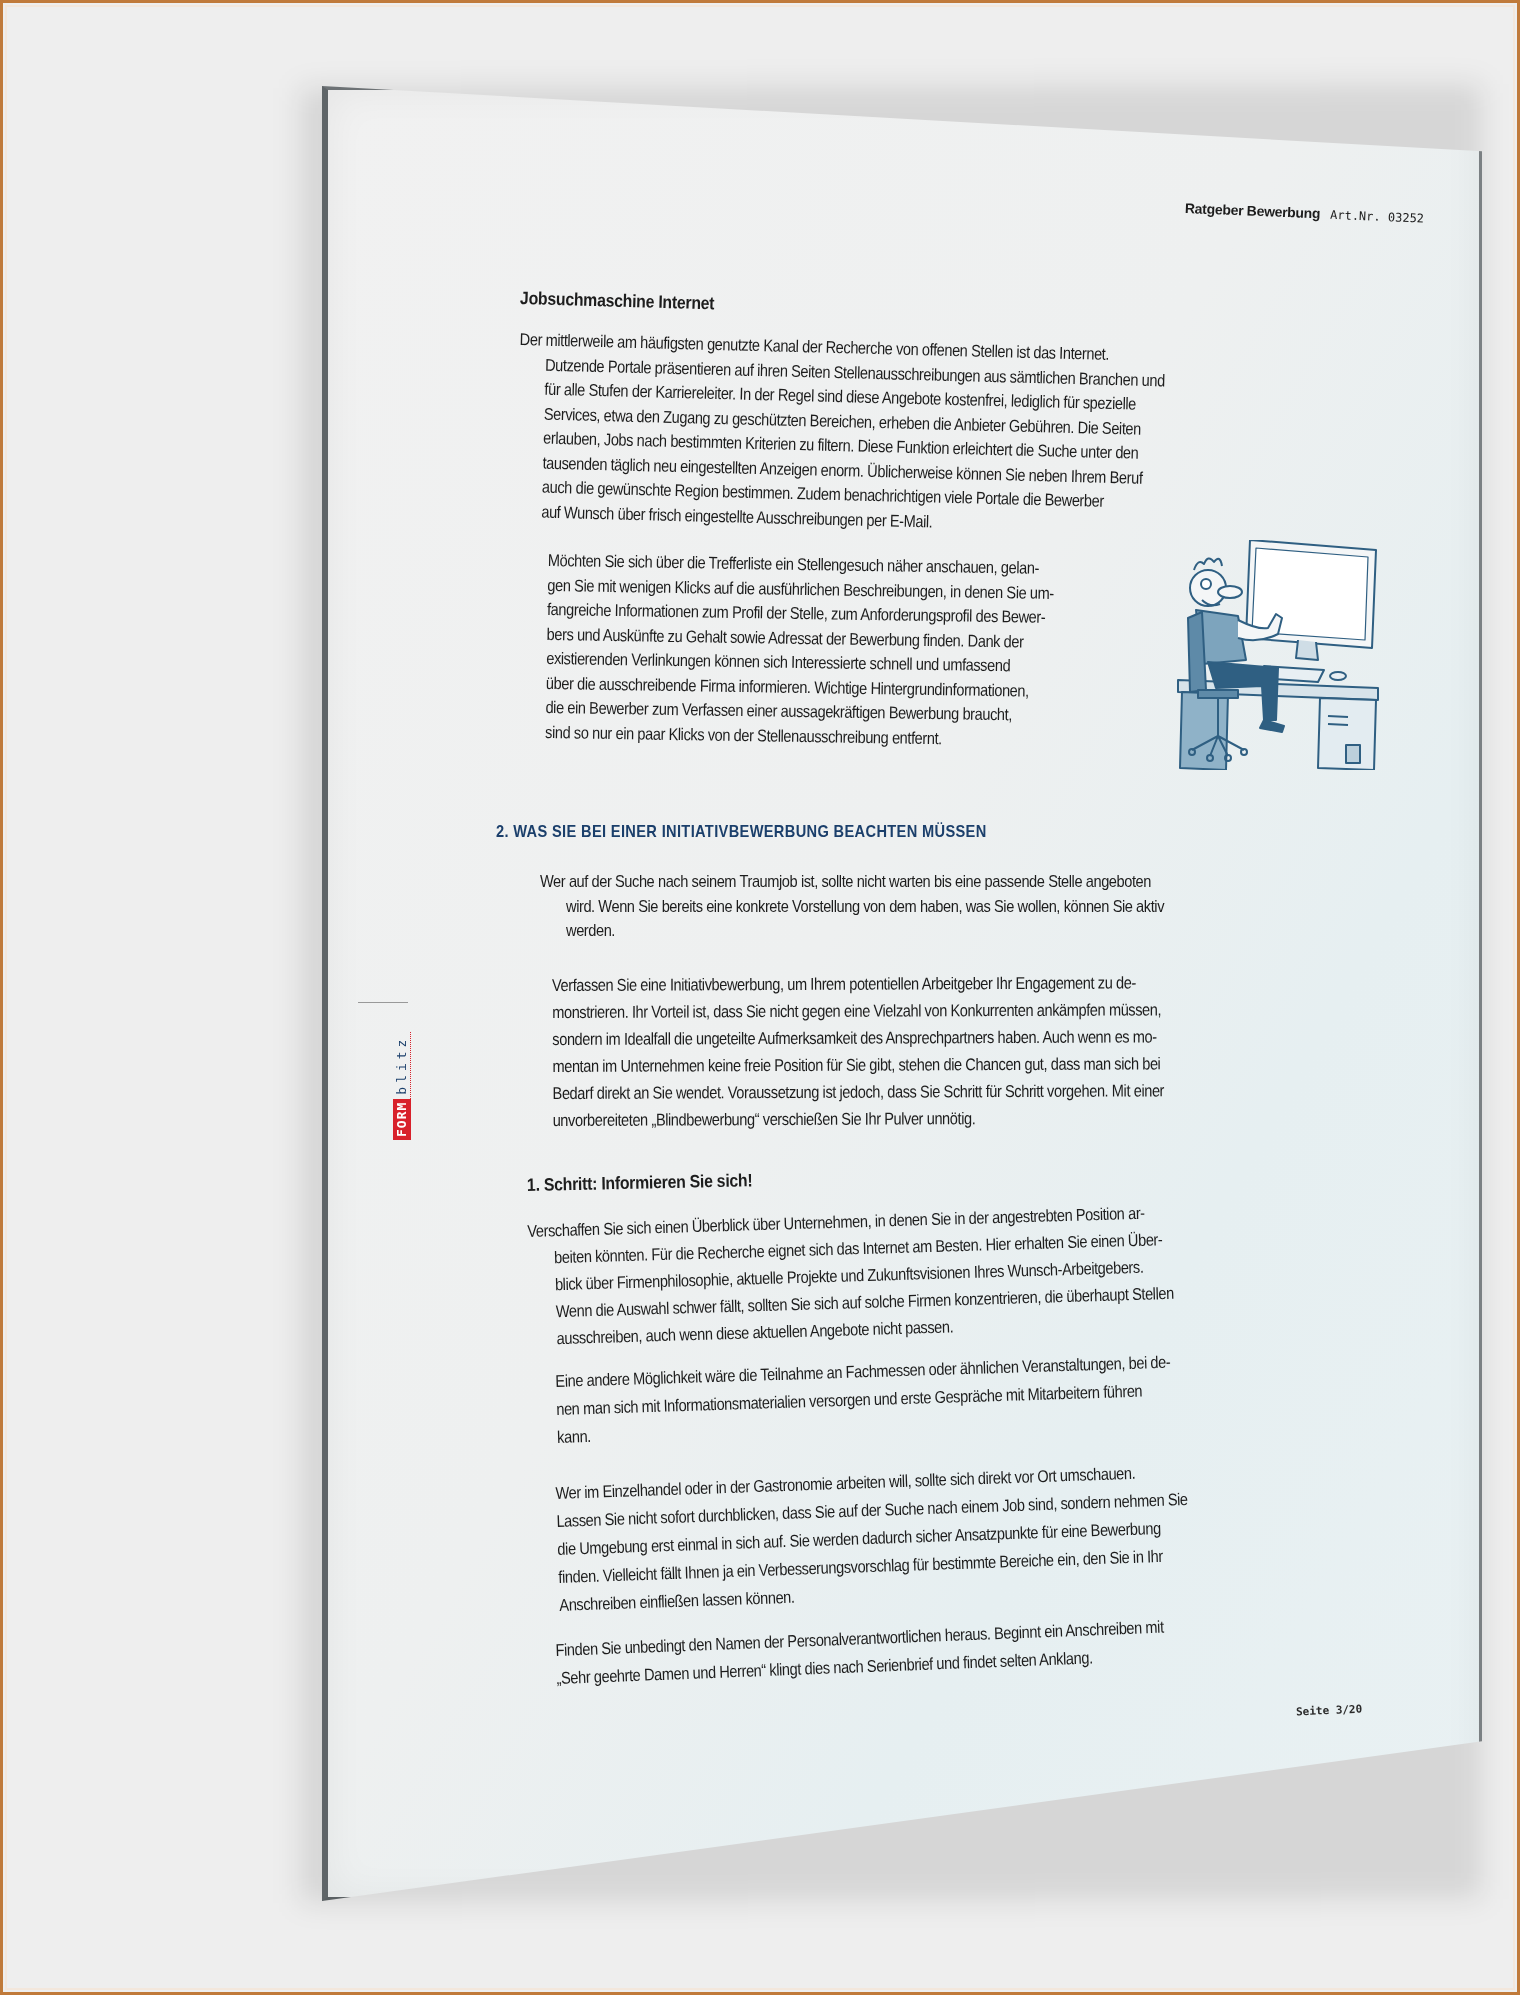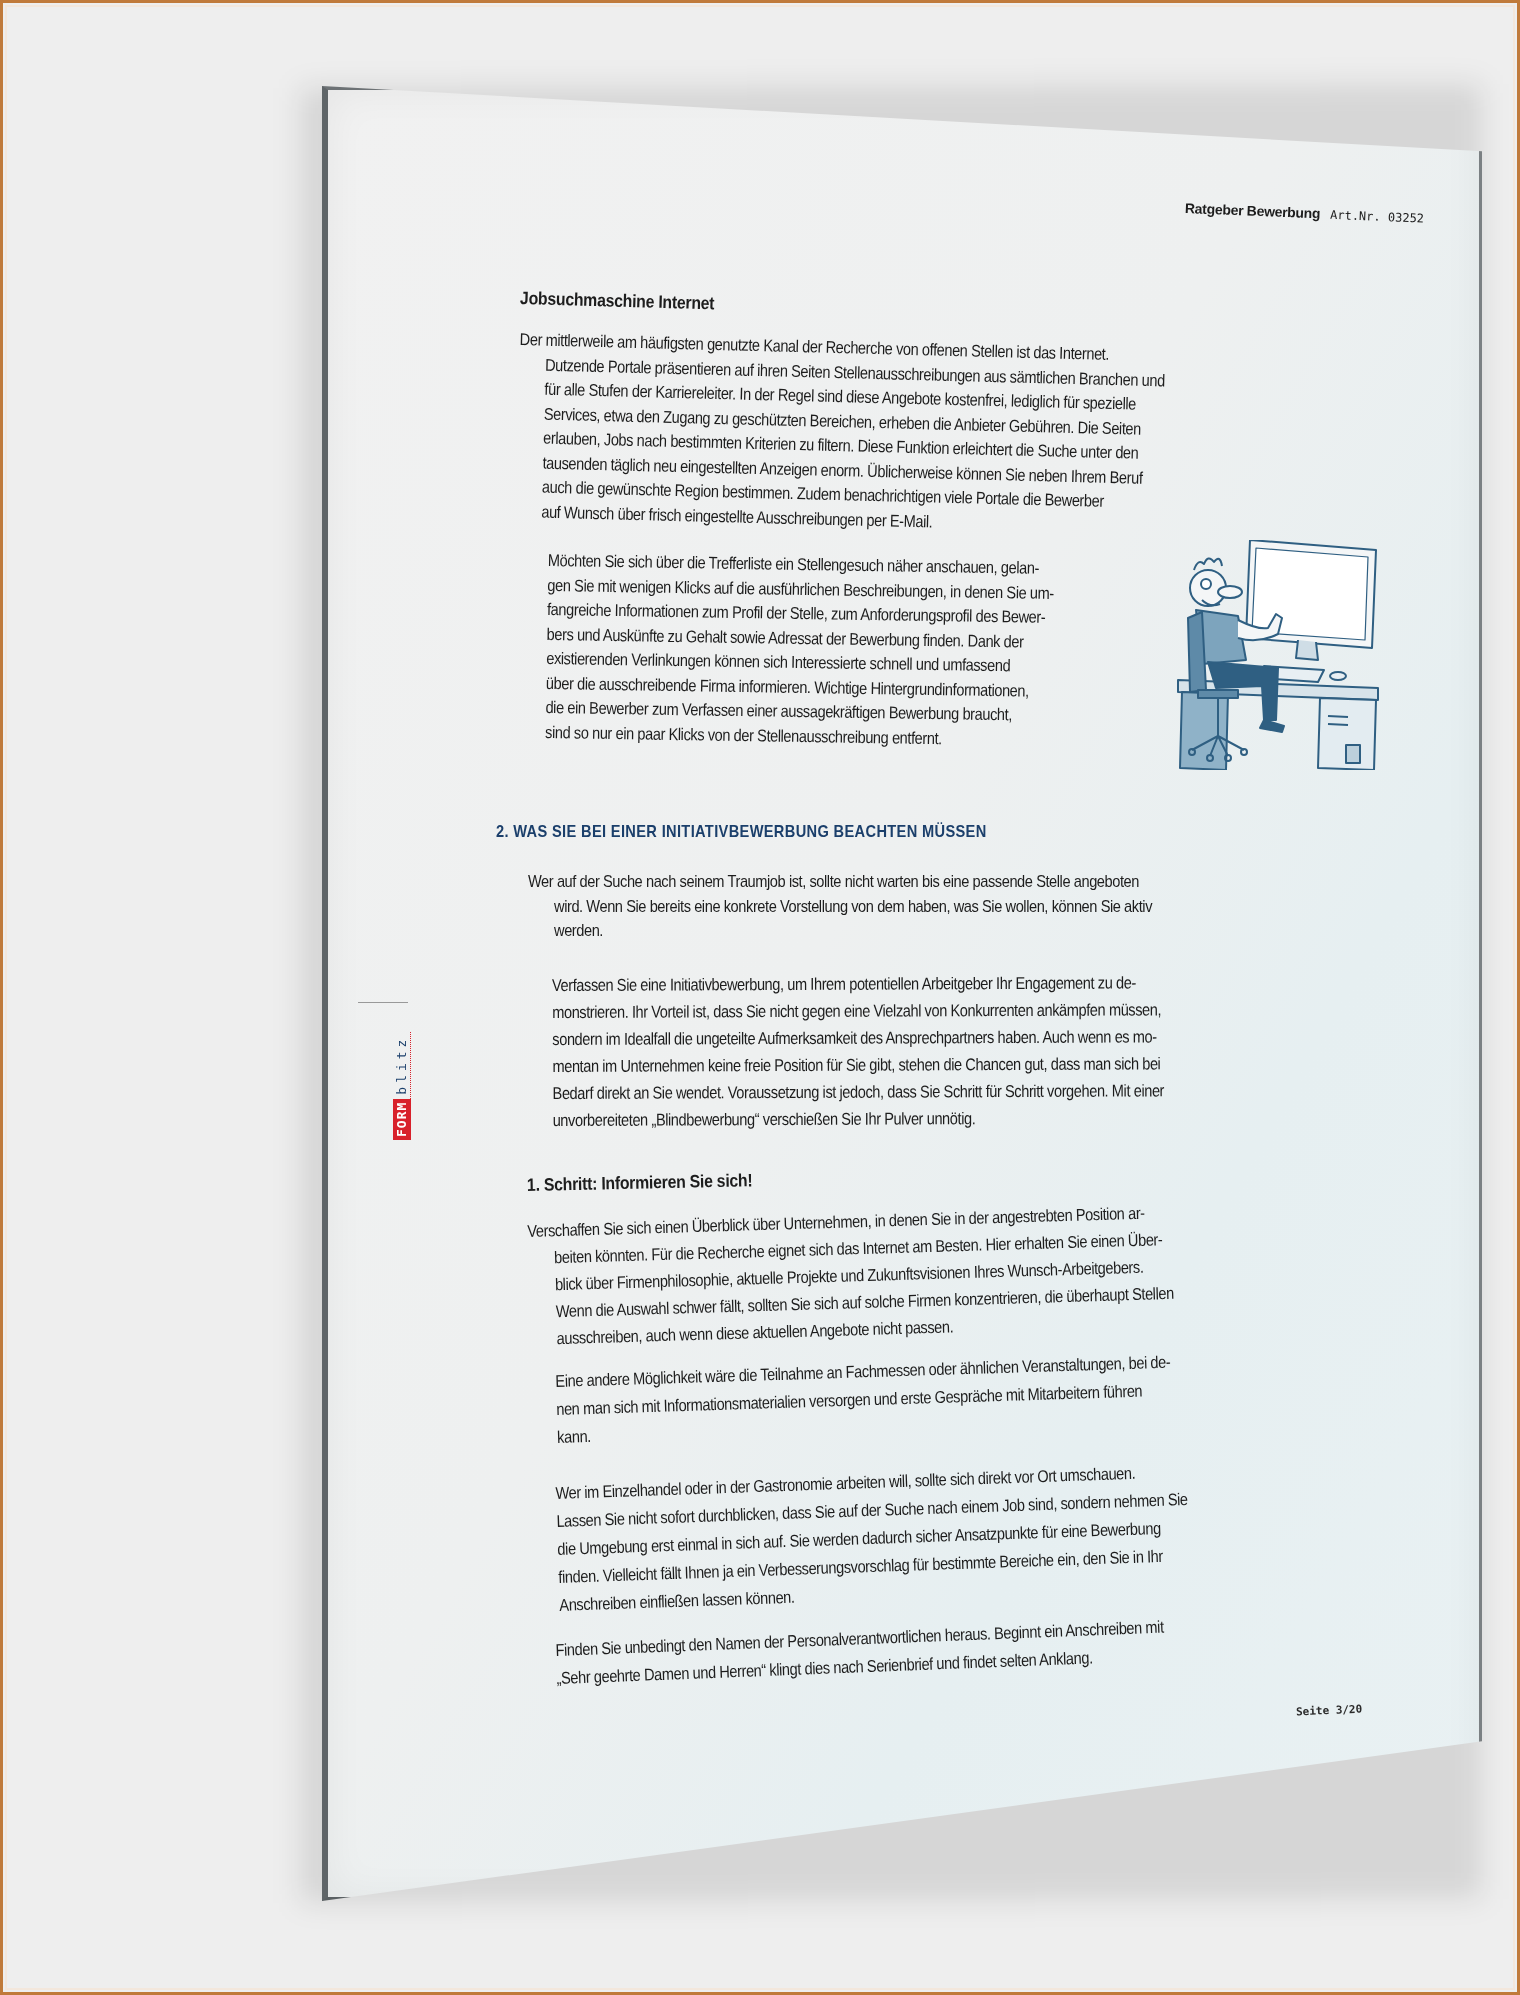--- a/index.html
+++ b/index.html
@@ -174,21 +174,21 @@
         <circle cx="24" cy="212" r="3"></circle>
         <circle cx="76" cy="212" r="3"></circle>
         <circle cx="42" cy="218" r="3"></circle>
         <circle cx="60" cy="218" r="3"></circle>
       </g>
     </svg>
   </div>
 
   <div class="block h-section" style="left:496px; top:822px;">2. WAS SIE BEI EINER INITIATIVBEWERBUNG BEACHTEN MÜSSEN</div>
 
-  <div class="block" style="left:528px; top:870px;">
+  <div class="block" style="left:540px; top:870px;">
     <div class="line para-first">Wer auf der Suche nach seinem Traumjob ist, sollte nicht warten bis eine passende Stelle angeboten</div>
     <div class="line para-indent">wird. Wenn Sie bereits eine konkrete Vorstellung von dem haben, was Sie wollen, können Sie aktiv</div>
     <div class="line para-indent">werden.</div>
   </div>
 
   <div class="block" style="left:552px; top:972px; transform: rotate(-0.25deg); transform-origin:left top;">
     <div class="line" style="line-height:27px;">Verfassen Sie eine Initiativbewerbung, um Ihrem potentiellen Arbeitgeber Ihr Engagement zu de-</div>
     <div class="line" style="line-height:27px;">monstrieren. Ihr Vorteil ist, dass Sie nicht gegen eine Vielzahl von Konkurrenten ankämpfen müssen,</div>
     <div class="line" style="line-height:27px;">sondern im Idealfall die ungeteilte Aufmerksamkeit des Ansprechpartners haben. Auch wenn es mo-</div>
     <div class="line" style="line-height:27px;">mentan im Unternehmen keine freie Position für Sie gibt, stehen die Chancen gut, dass man sich bei</div>

